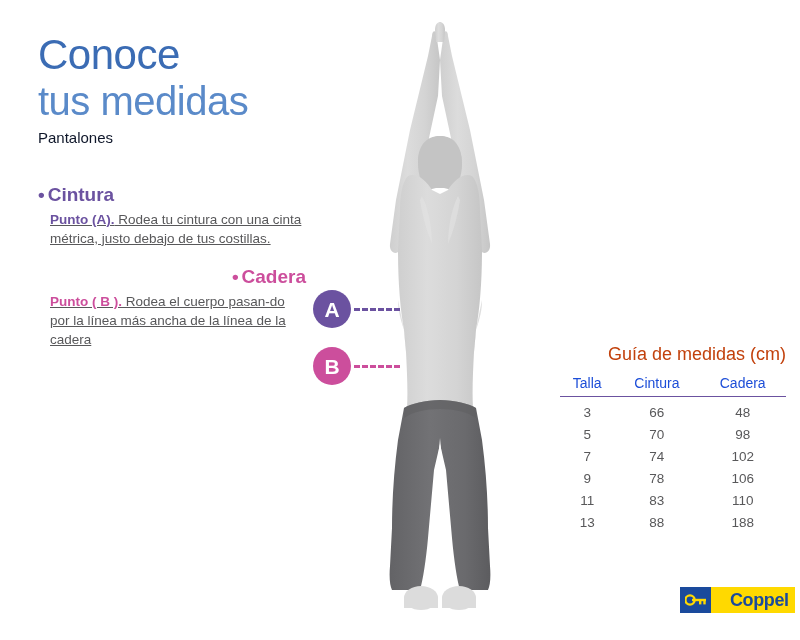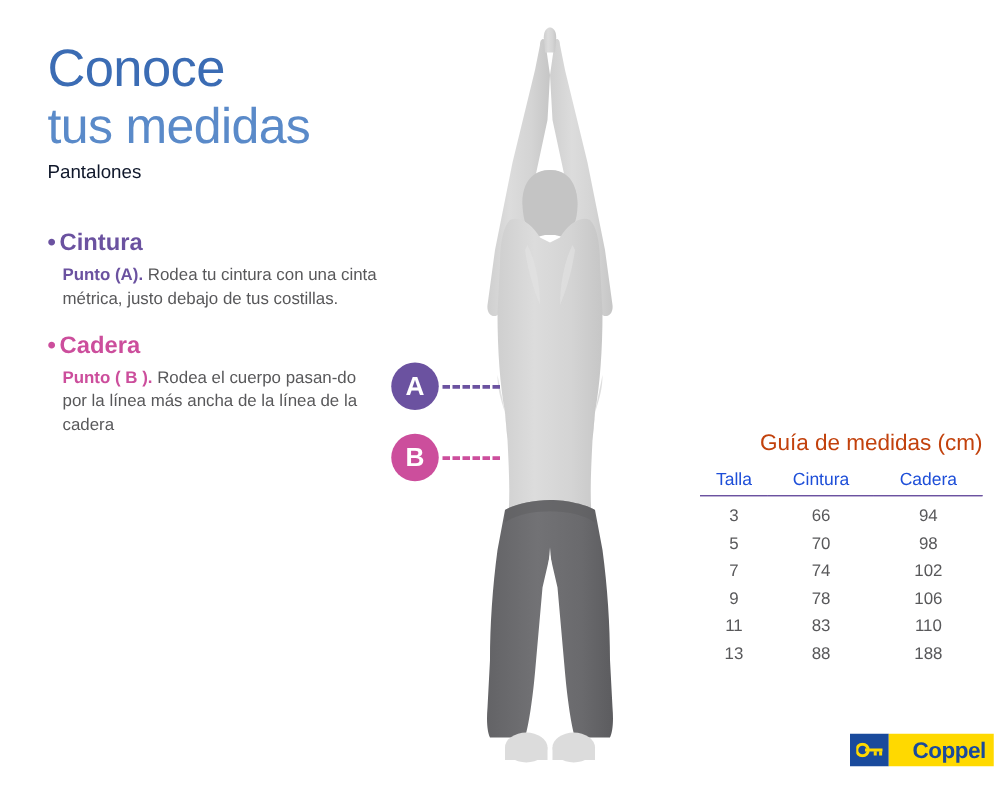--- a/index.html
+++ b/index.html
@@ -58,24 +58,25 @@
     font-weight: bold;
     line-height: 1.2;
     margin-bottom: 3px;
   }
   .measure-bullet { display: inline-block; margin-right: 3px; }
   .measure-body {
     font-size: 13.5px;
     line-height: 1.42;
     color: #58585a;
     margin-left: 12px;
+    text-decoration: underline;
   }
   .measure-lead { font-weight: bold; }
   .waist-color { color: #6b52a0; }
-  .hip-color { color: #cc4e9c; }
+  .hip-color { color: #cc4e9c; text-align: right; }
 
   
   #figure-illustration {
     position: absolute;
     left: 340px;
     top: 0px;
     width: 200px;
     height: 640px;
   }
 
@@ -301,21 +302,21 @@
       <tr>
         <th>Talla</th>
         <th>Cintura</th>
         <th>Cadera</th>
       </tr>
     </thead>
     <tbody id="size-table-body">
         <tr>
           <td>3</td>
           <td>66</td>
-          <td>94</td>
+          <td>48</td>
         </tr>
         <tr>
           <td>5</td>
           <td>70</td>
           <td>98</td>
         </tr>
         <tr>
           <td>7</td>
           <td>74</td>
           <td>102</td>

